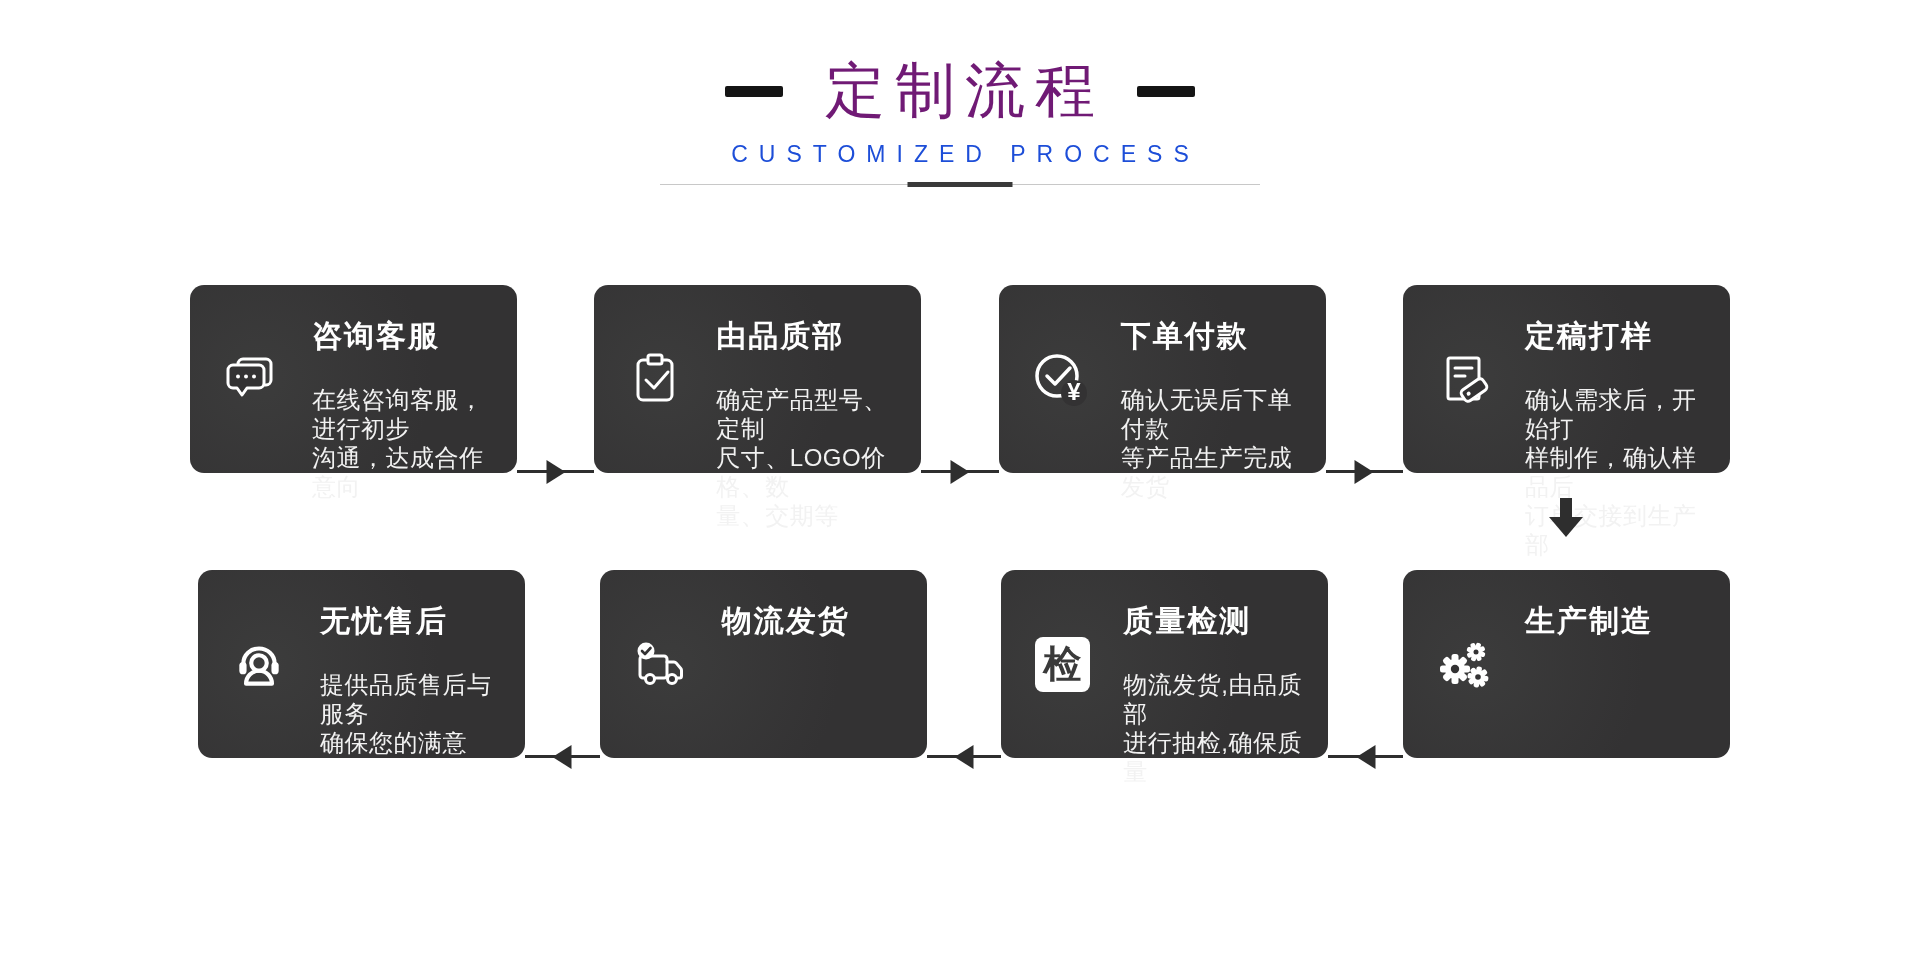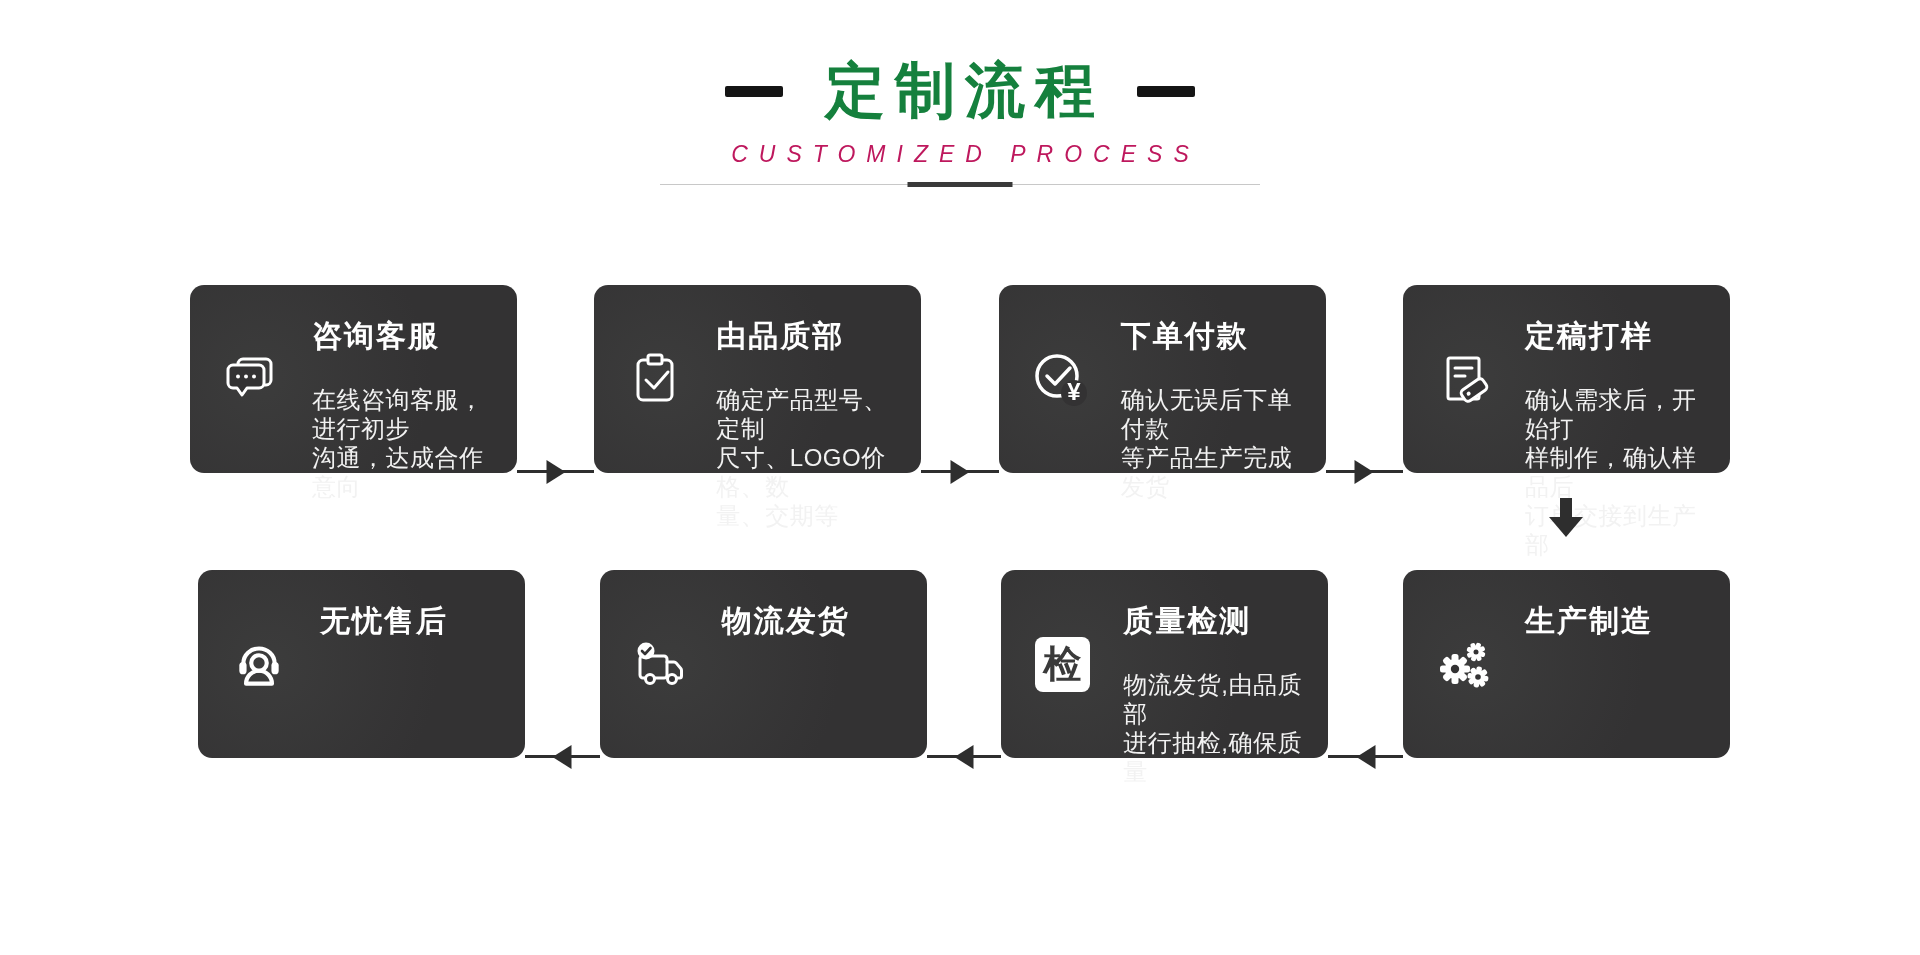--- a/index.html
+++ b/index.html
@@ -17,42 +17,41 @@
   .title-row {
     display: flex;
     align-items: center;
     justify-content: center;
     gap: 32px;
     height: 72px;
   }
   .title-text {
     margin: 0;
     font-size: 60px;
-    font-weight: 700;
-    color: #15803d;
+    font-weight: 400;
+    color: #701a75;
     letter-spacing: 10px;
     text-indent: 10px;
     line-height: 72px;
     white-space: nowrap;
   }
   .dash {
     width: 58px;
     height: 11px;
     background: #141414;
     border-radius: 2px;
     flex-shrink: 0;
   }
   .subtitle {
     margin-top: 14px;
     font-size: 23px;
-    color: #be185d;
+    color: #1d4ed8;
     letter-spacing: 11px;
     text-indent: 11px;
     font-weight: 400;
-    font-style: italic;
   }
   .divider {
     position: relative;
     width: 600px;
     height: 1px;
     background: #c8c8c8;
     margin: 16px auto 0;
   }
   .divider-accent {
     position: absolute;
@@ -291,20 +290,22 @@
               <path d="M13 30 v-3 a15 14 0 0 1 30 0 v3"></path>
               <rect x="9" y="26" width="7" height="12" rx="3.5" fill="#ffffff" stroke="none"></rect>
               <rect x="40" y="26" width="7" height="12" rx="3.5" fill="#ffffff" stroke="none"></rect>
               <circle cx="28" cy="27" r="7.5"></circle>
               <path d="M15.5 47 a12.5 12.5 0 0 1 25 0 z"></path>
             </svg>
           </span>
         </div>
         <div class="text-col">
           <div class="card-title">无忧售后</div>
+          <div class="card-desc">提供品质售后与服务
+确保您的满意</div>
         </div>
       </div>
 
       <div class="connector arrow-left"></div>
 
       <div class="card">
         <div class="icon-col">
           <span class="icon">
             <svg width="58" height="58" viewBox="0 0 58 58" fill="none" stroke="#ffffff" stroke-width="3" stroke-linecap="round" stroke-linejoin="round">
               <rect x="8" y="21" width="27" height="22" rx="3"></rect>

